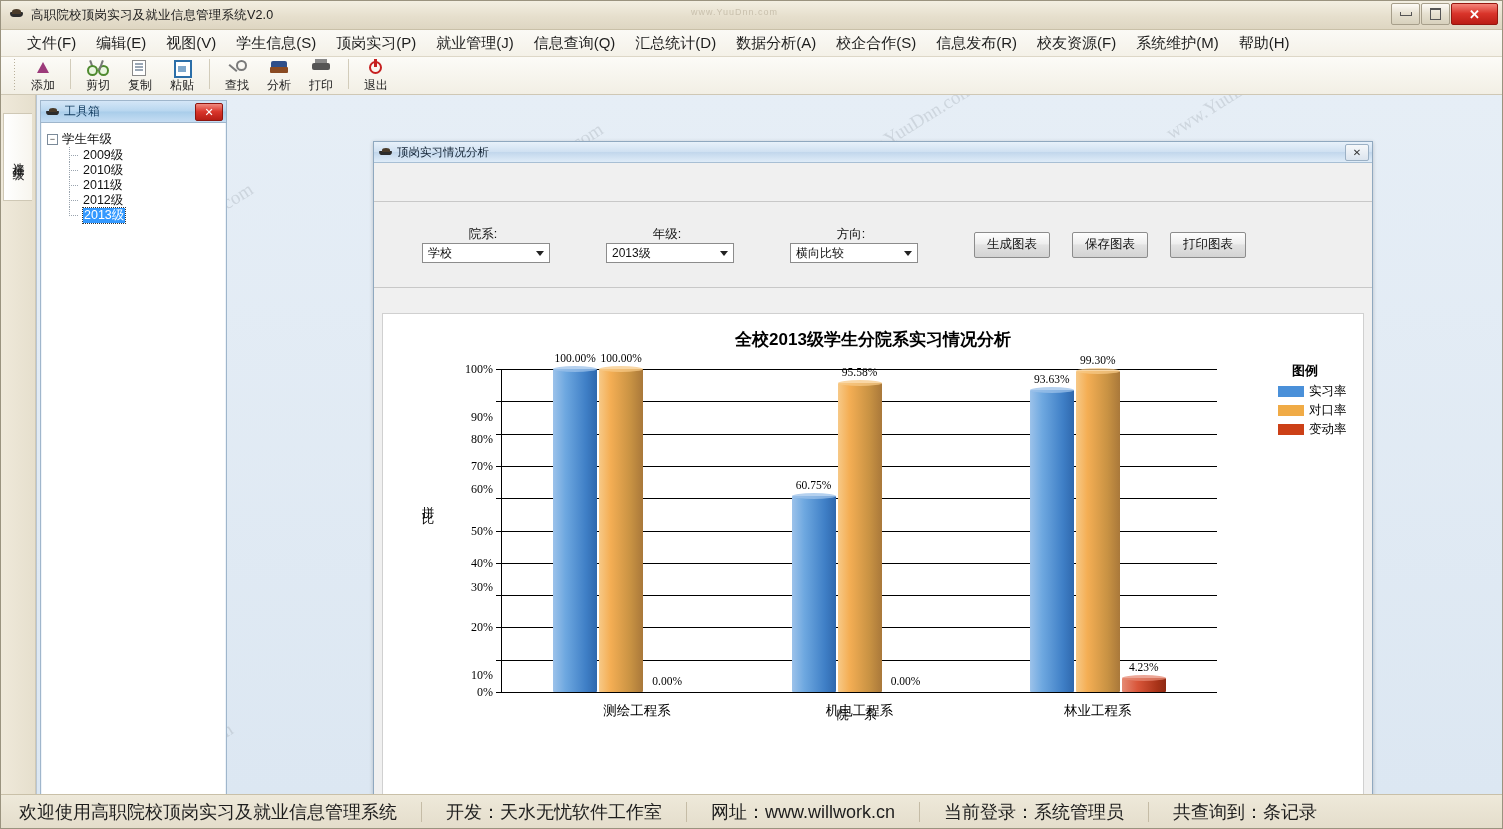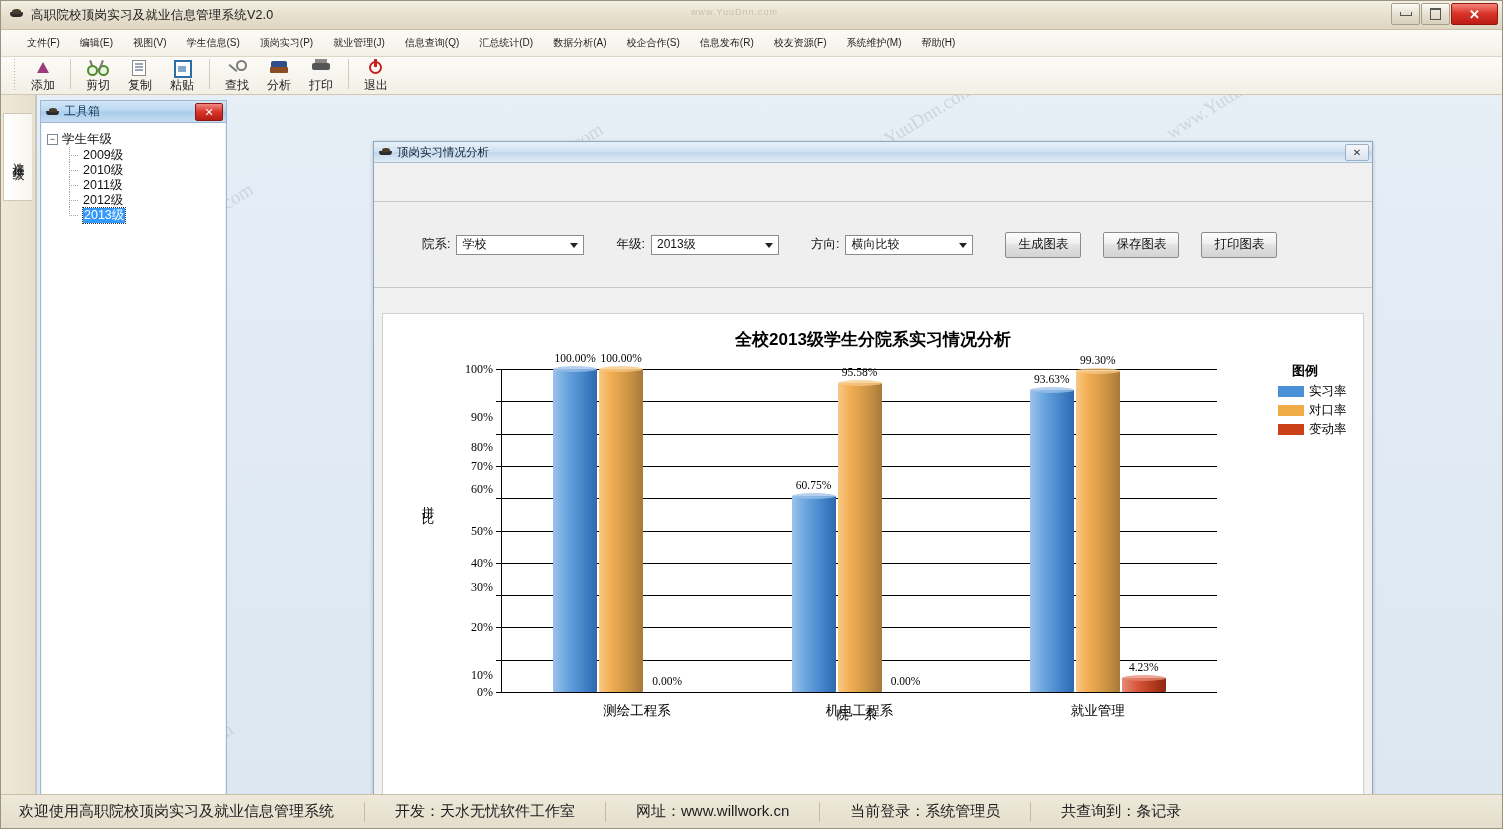--- a/index.html
+++ b/index.html
@@ -60,21 +60,21 @@
   .glyph-close { color:#fff; font-size: 13px; font-weight: bold; line-height: 1; font-family:"Liberation Sans",sans-serif;}
 
   
   .menubar {
     position:absolute; left:0; top:29px; right:0; height:26px;
     background: linear-gradient(180deg,#fbfaf6 0%, #f4f1e8 100%);
     border-bottom: 1px solid #ddd7c7;
     display:flex; align-items:center; padding-left: 16px;
   }
   .menu-item {
-    font-size: 10px; color:#1d1d1d; padding: 3px 10px; cursor:default;
+    font-size: 15px; color:#1d1d1d; padding: 3px 10px; cursor:default;
     white-space: nowrap;
   }
 
   
   .toolbar {
     position:absolute; left:0; top:56px; right:0; height:37px;
     background: linear-gradient(180deg,#fcfbf7 0%, #f2efe5 100%);
     border-bottom: 1px solid #cfc8b5;
     display:flex; align-items:flex-start; padding-left: 12px;
   }
@@ -211,21 +211,21 @@
   }
   .child-strip {
     height: 38px; background:#f0f0f0; border-bottom:1px solid #c8c8c8;
   }
   .child-form {
     height: 85px; background:#efefef;
     border-bottom: 1px solid #c8c8c8;
     display:flex; align-items:center; padding-left: 48px; gap: 0;
     position:relative;
   }
-  .fld { display:flex; align-items:center; margin-right: 10px; }
+  .fld { display:flex; align-items:center; margin-right: 34px; flex-direction: column; }
   .fld-label { font-size:12.5px; color:#111; margin-right:6px; }
   .combo {
     width: 128px; height: 20px; background:#fff;
     border:1px solid #8c8c8c; display:flex; align-items:center;
     position:relative; font-size:12px; color:#111; padding-left:5px;
     box-sizing:border-box;
   }
   .combo .arrow {
     position:absolute; right:5px; top:7px; width:0;height:0;
     border-left:4px solid transparent;border-right:4px solid transparent;border-top:5px solid #222;
@@ -302,21 +302,21 @@
   .legend-label { font-size: 12.5px; color:#000; }
 
   
   .statusbar {
     position:absolute; left:0; right:0; bottom:0; height:33px;
     background: linear-gradient(180deg,#eee9da 0%, #e4ddcb 100%);
     border-top: 1px solid #c9c0a8;
     display:flex; align-items:center;
   }
   .status-cell {
-    font-size: 15px; color:#1d1d1d; padding: 0 30px; height:20px;
+    font-size: 18px; color:#1d1d1d; padding: 0 24px; height:20px;
     display:flex;align-items:center;
     border-right: 1px solid #c5bca6;
   }
   .status-cell:first-child { padding-left: 18px; }
   .status-cell:last-child { border-right:none; }
 </style>
 </head>
 <body>
 
 <div class="app">
@@ -479,21 +479,21 @@
               <div class="tick" style="top: 161.5px;"></div>
               <div class="ylabel" style="top: 161.5px;">50%</div>
               <div class="grid-line" style="top: 129.2px;"></div>
               <div class="tick" style="top: 129.2px;"></div>
               <div class="ylabel" style="top: 120px;">60%</div>
               <div class="grid-line" style="top: 96.9px;"></div>
               <div class="tick" style="top: 96.9px;"></div>
               <div class="ylabel" style="top: 96.9px;">70%</div>
               <div class="grid-line" style="top: 64.6px;"></div>
               <div class="tick" style="top: 64.6px;"></div>
-              <div class="ylabel" style="top: 78px;">80%</div>
+              <div class="ylabel" style="top: 70px;">80%</div>
               <div class="grid-line" style="top: 32.3px;"></div>
               <div class="tick" style="top: 32.3px;"></div>
               <div class="ylabel" style="top: 48px;">90%</div>
               <div class="grid-line" style="top: 0px;"></div>
               <div class="tick" style="top: 0px;"></div>
               <div class="ylabel" style="top: 0px;">100%</div>
               <div class="bar blue" style="left: 51.1667px; height: 323px;">
                 <div class="cap"></div>
               </div>
               <div class="dlabel" style="left: 73.1667px; top: -17px;">100.00%</div>
@@ -518,21 +518,21 @@
               </div>
               <div class="dlabel" style="left: 549.833px; top: 3.5751px;">93.63%</div>
               <div class="bar orange" style="left: 573.833px; height: 320.739px;">
                 <div class="cap"></div>
               </div>
               <div class="dlabel" style="left: 595.833px; top: -14.739px;">99.30%</div>
               <div class="bar red" style="left: 619.833px; height: 13.6629px;">
                 <div class="cap"></div>
               </div>
               <div class="dlabel" style="left: 641.833px; top: 292.337px;">4.23%</div>
-              <div class="catlabel" style="left: 595.833px;">就业管理</div>
+              <div class="catlabel" style="left: 595.833px;">林业工程系</div>
             </div>
           <div class="legend">
             <div class="legend-title">图例</div>
             <div id="legend-rows">
                 <div class="legend-row">
                   <div class="legend-swatch" style="background: rgb(74, 144, 217);"></div>
                   <div class="legend-label">实习率</div>
                 </div>
                 <div class="legend-row">
                   <div class="legend-swatch" style="background: rgb(240, 171, 70);"></div>

